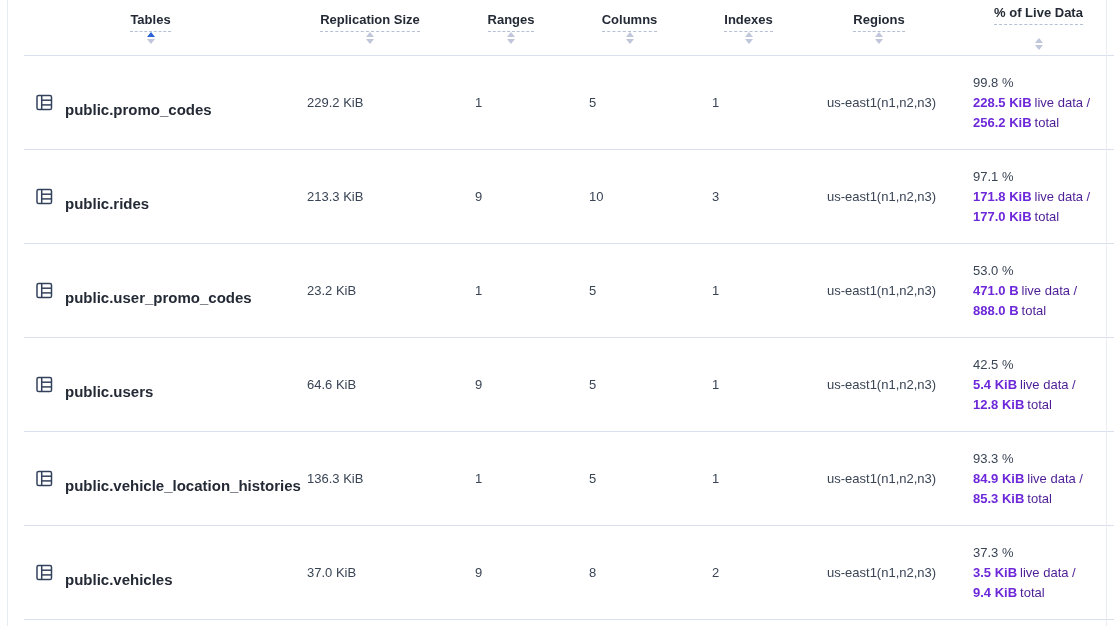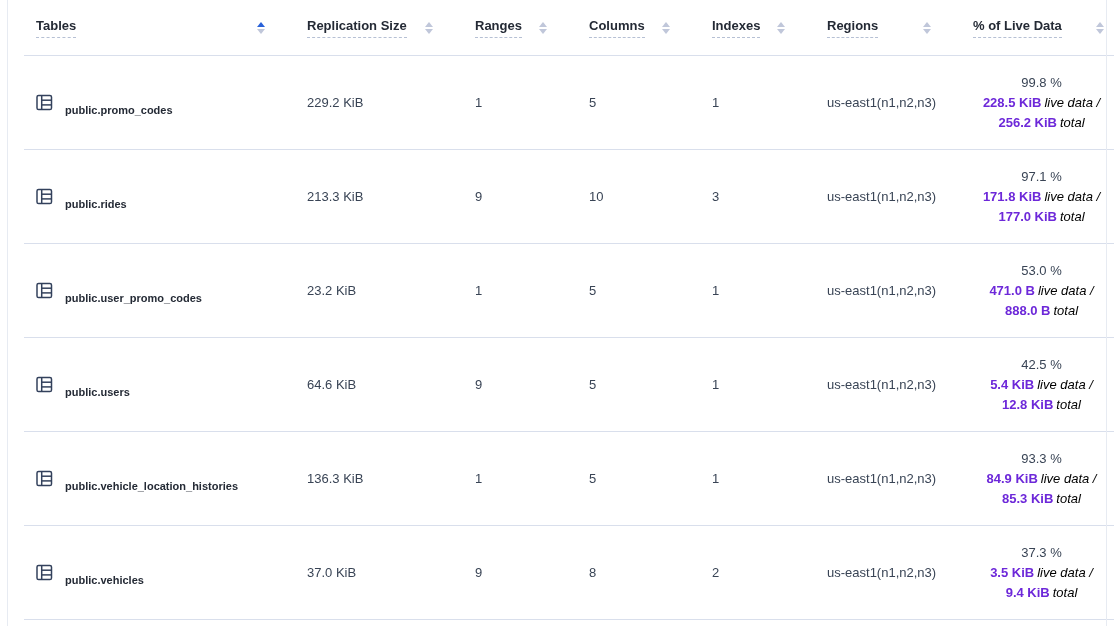--- a/index.html
+++ b/index.html
@@ -17,42 +17,42 @@
     width:1090px;margin-left:24px;
   }
   col.c1{width:283px;} col.c2{width:168px;} col.c3{width:114px;}
   col.c4{width:123px;} col.c5{width:115px;} col.c6{width:146px;} col.c7{width:141px;}
 
   thead th{
     height:55px;padding:0;border-bottom:1px solid #d9dfec;
     font-weight:600;font-size:13px;color:#242a35;text-align:left;
     vertical-align:middle;cursor:pointer;
   }
-  .th-inner{display:flex;align-items:center;justify-content:space-between;padding-right:42px;}
+  .th-inner{display:flex;align-items:center;justify-content:space-between;padding-right:42px;flex-direction:column;}
   .th-inner.first{padding-left:12px;}
   .th-inner.last{padding-right:10px;gap:13px;}
   .hlabel{border-bottom:1px dashed #b6c0d4;padding-bottom:4px;white-space:nowrap;}
 
   .sort{display:inline-flex;flex-direction:column;align-items:center;gap:2px;flex:0 0 auto;}
   .tri{width:0;height:0;border-left:4.5px solid transparent;border-right:4.5px solid transparent;}
   .tri.up{border-bottom:5.5px solid #c0c7da;}
   .tri.down{border-top:5.5px solid #c0c7da;}
   .tri.up.active{border-bottom-color:#2962d9;}
 
   tbody td{
     height:93px;padding:0;border-bottom:1px solid #d9dfec;
     font-size:13px;color:#394455;vertical-align:middle;text-align:left;
   }
   .name-cell{display:flex;align-items:center;padding-left:12px;}
   .ticon{display:inline-flex;margin-right:12px;flex:0 0 auto;}
-  .tname{font-weight:700;color:#242a35;font-size:11px;cursor:pointer;white-space:nowrap;margin-top:14px;}
+  .tname{font-weight:700;color:#242a35;font-size:15px;cursor:pointer;white-space:nowrap;margin-top:14px;}
   .region{white-space:nowrap;}
-  .live{line-height:20px;padding-right:4px;text-align:center;}
+  .live{line-height:20px;padding-right:4px;}
   .live .sz{font-weight:700;color:#6d28d9;}
-  .live .lbl{color:#000000;margin-left:3px;font-style:italic;}
+  .live .lbl{color:#4c1d95;margin-left:3px;}
 </style>
 </head>
 <body>
 
 <div class="vline left"></div>
 <div class="vline right"></div>
 
 <table class="db-tables">
   <colgroup>
     <col class="c1">

